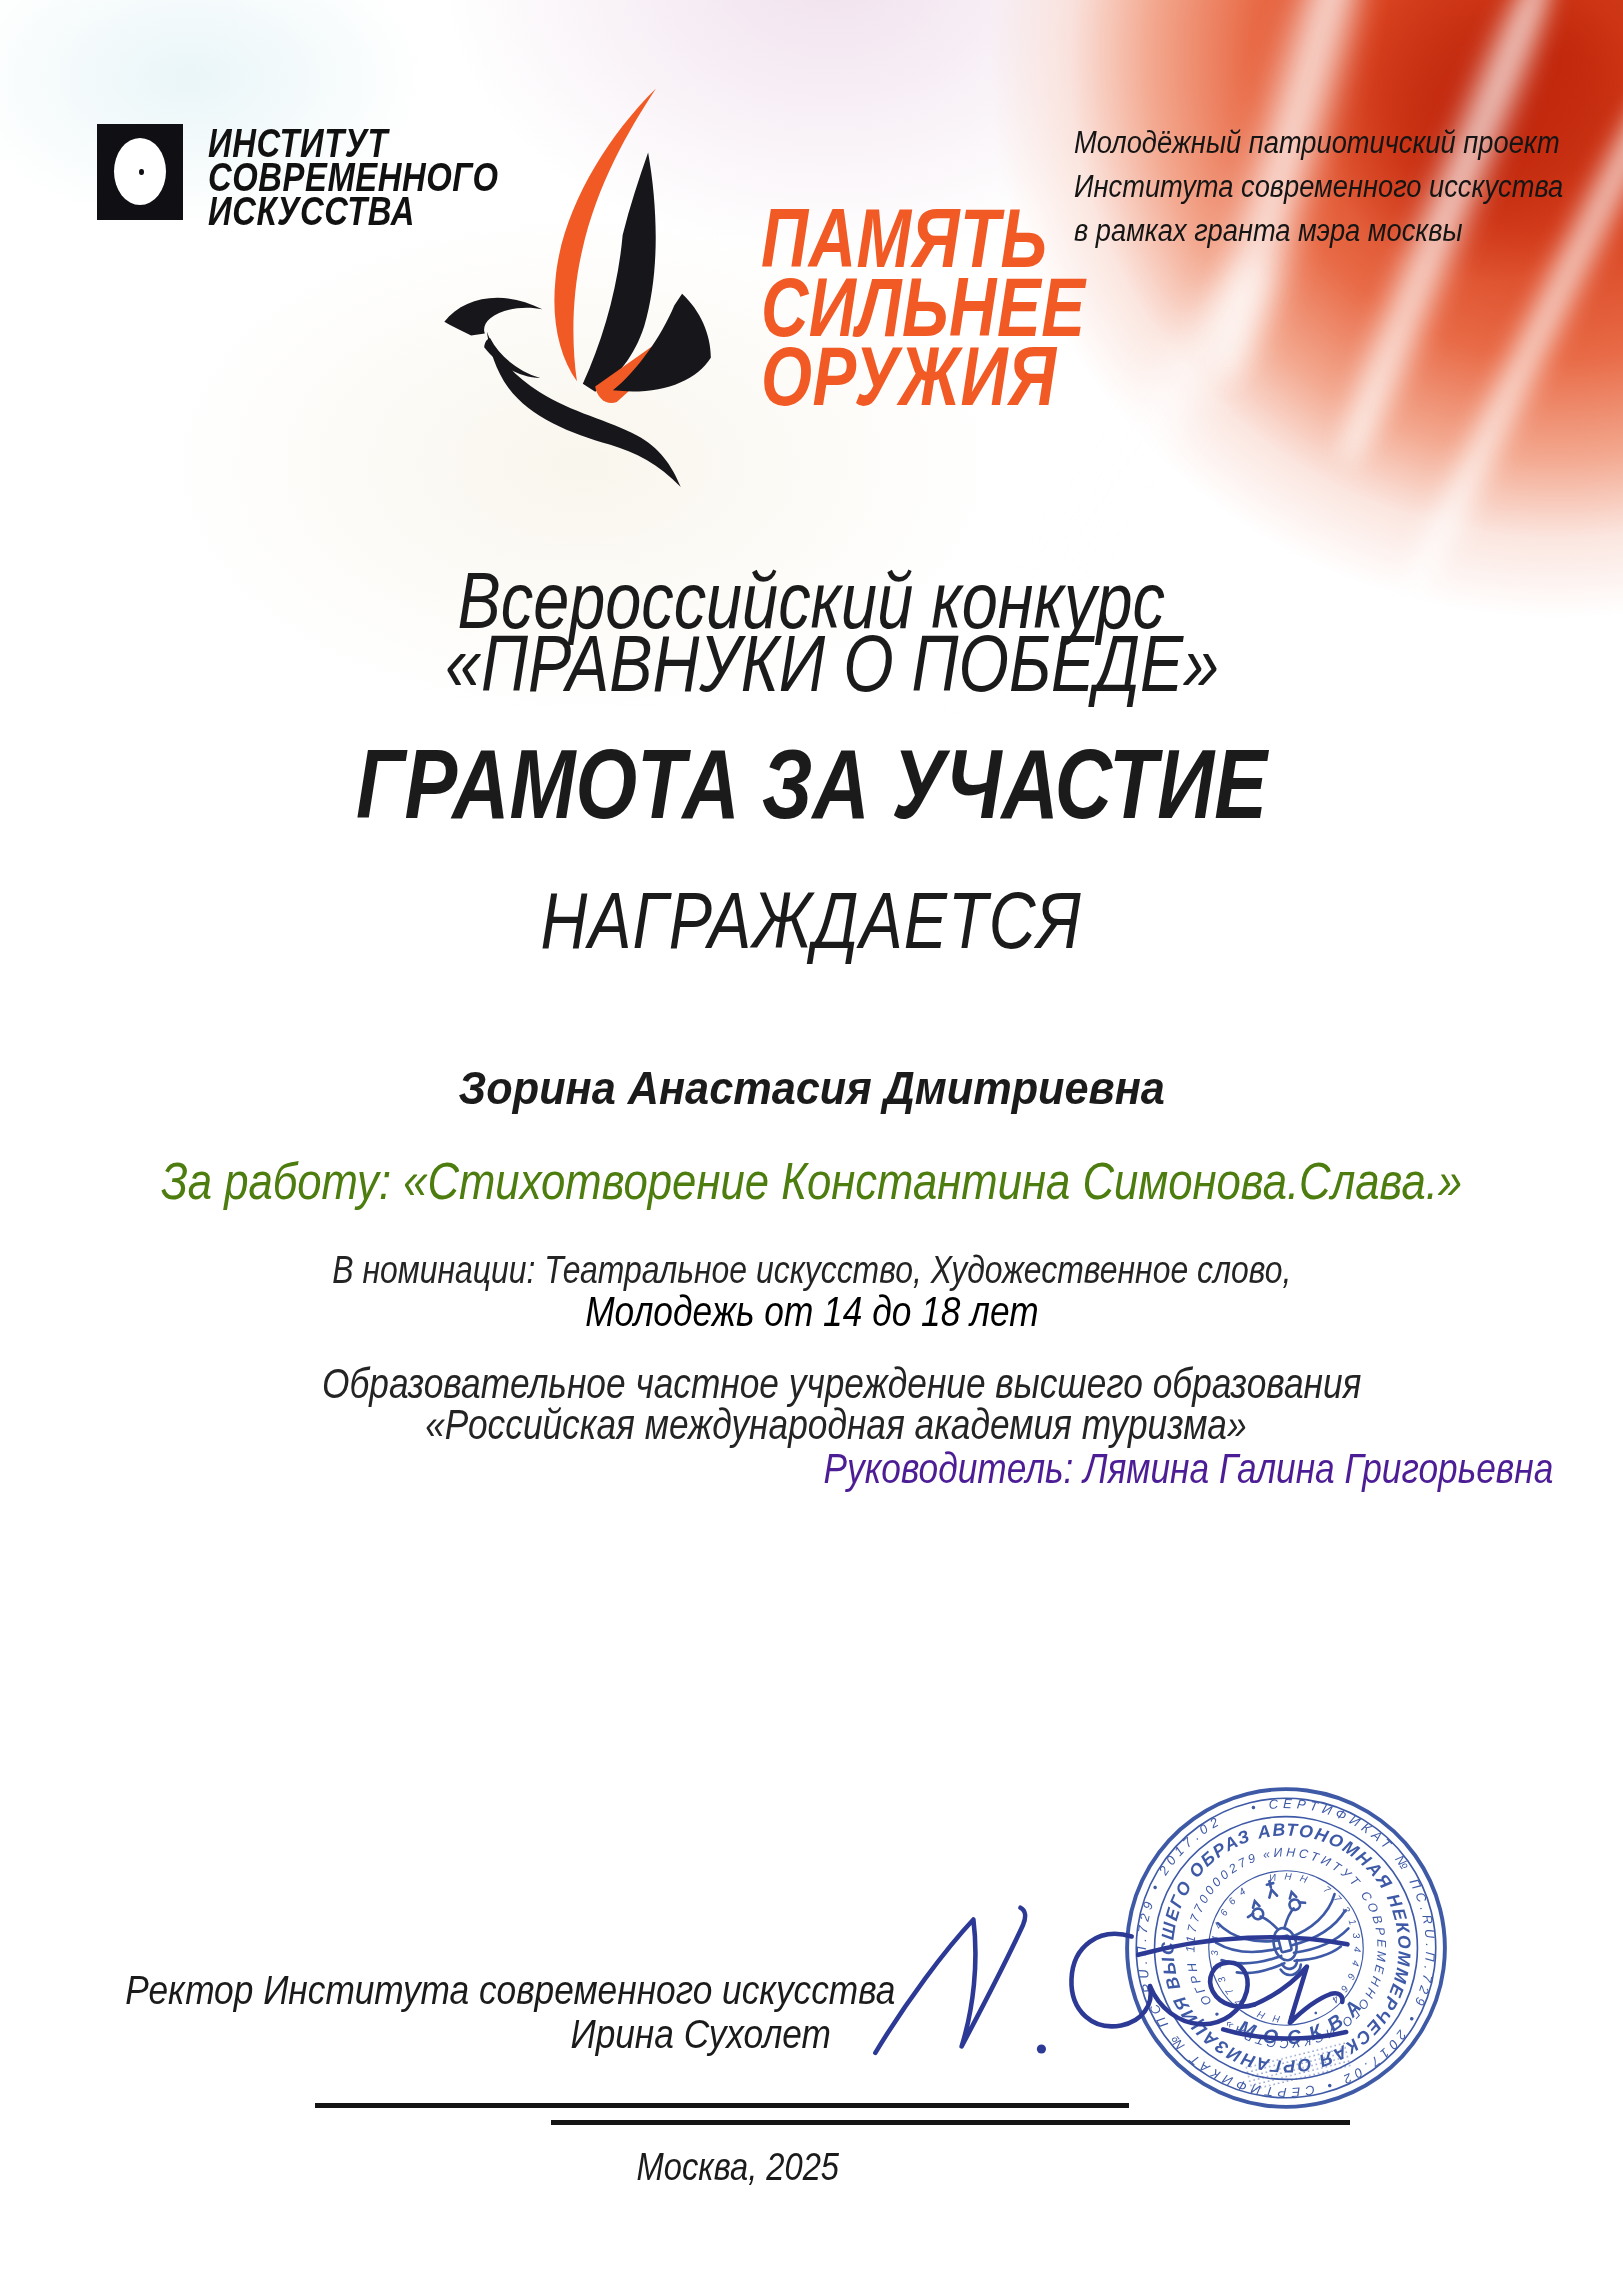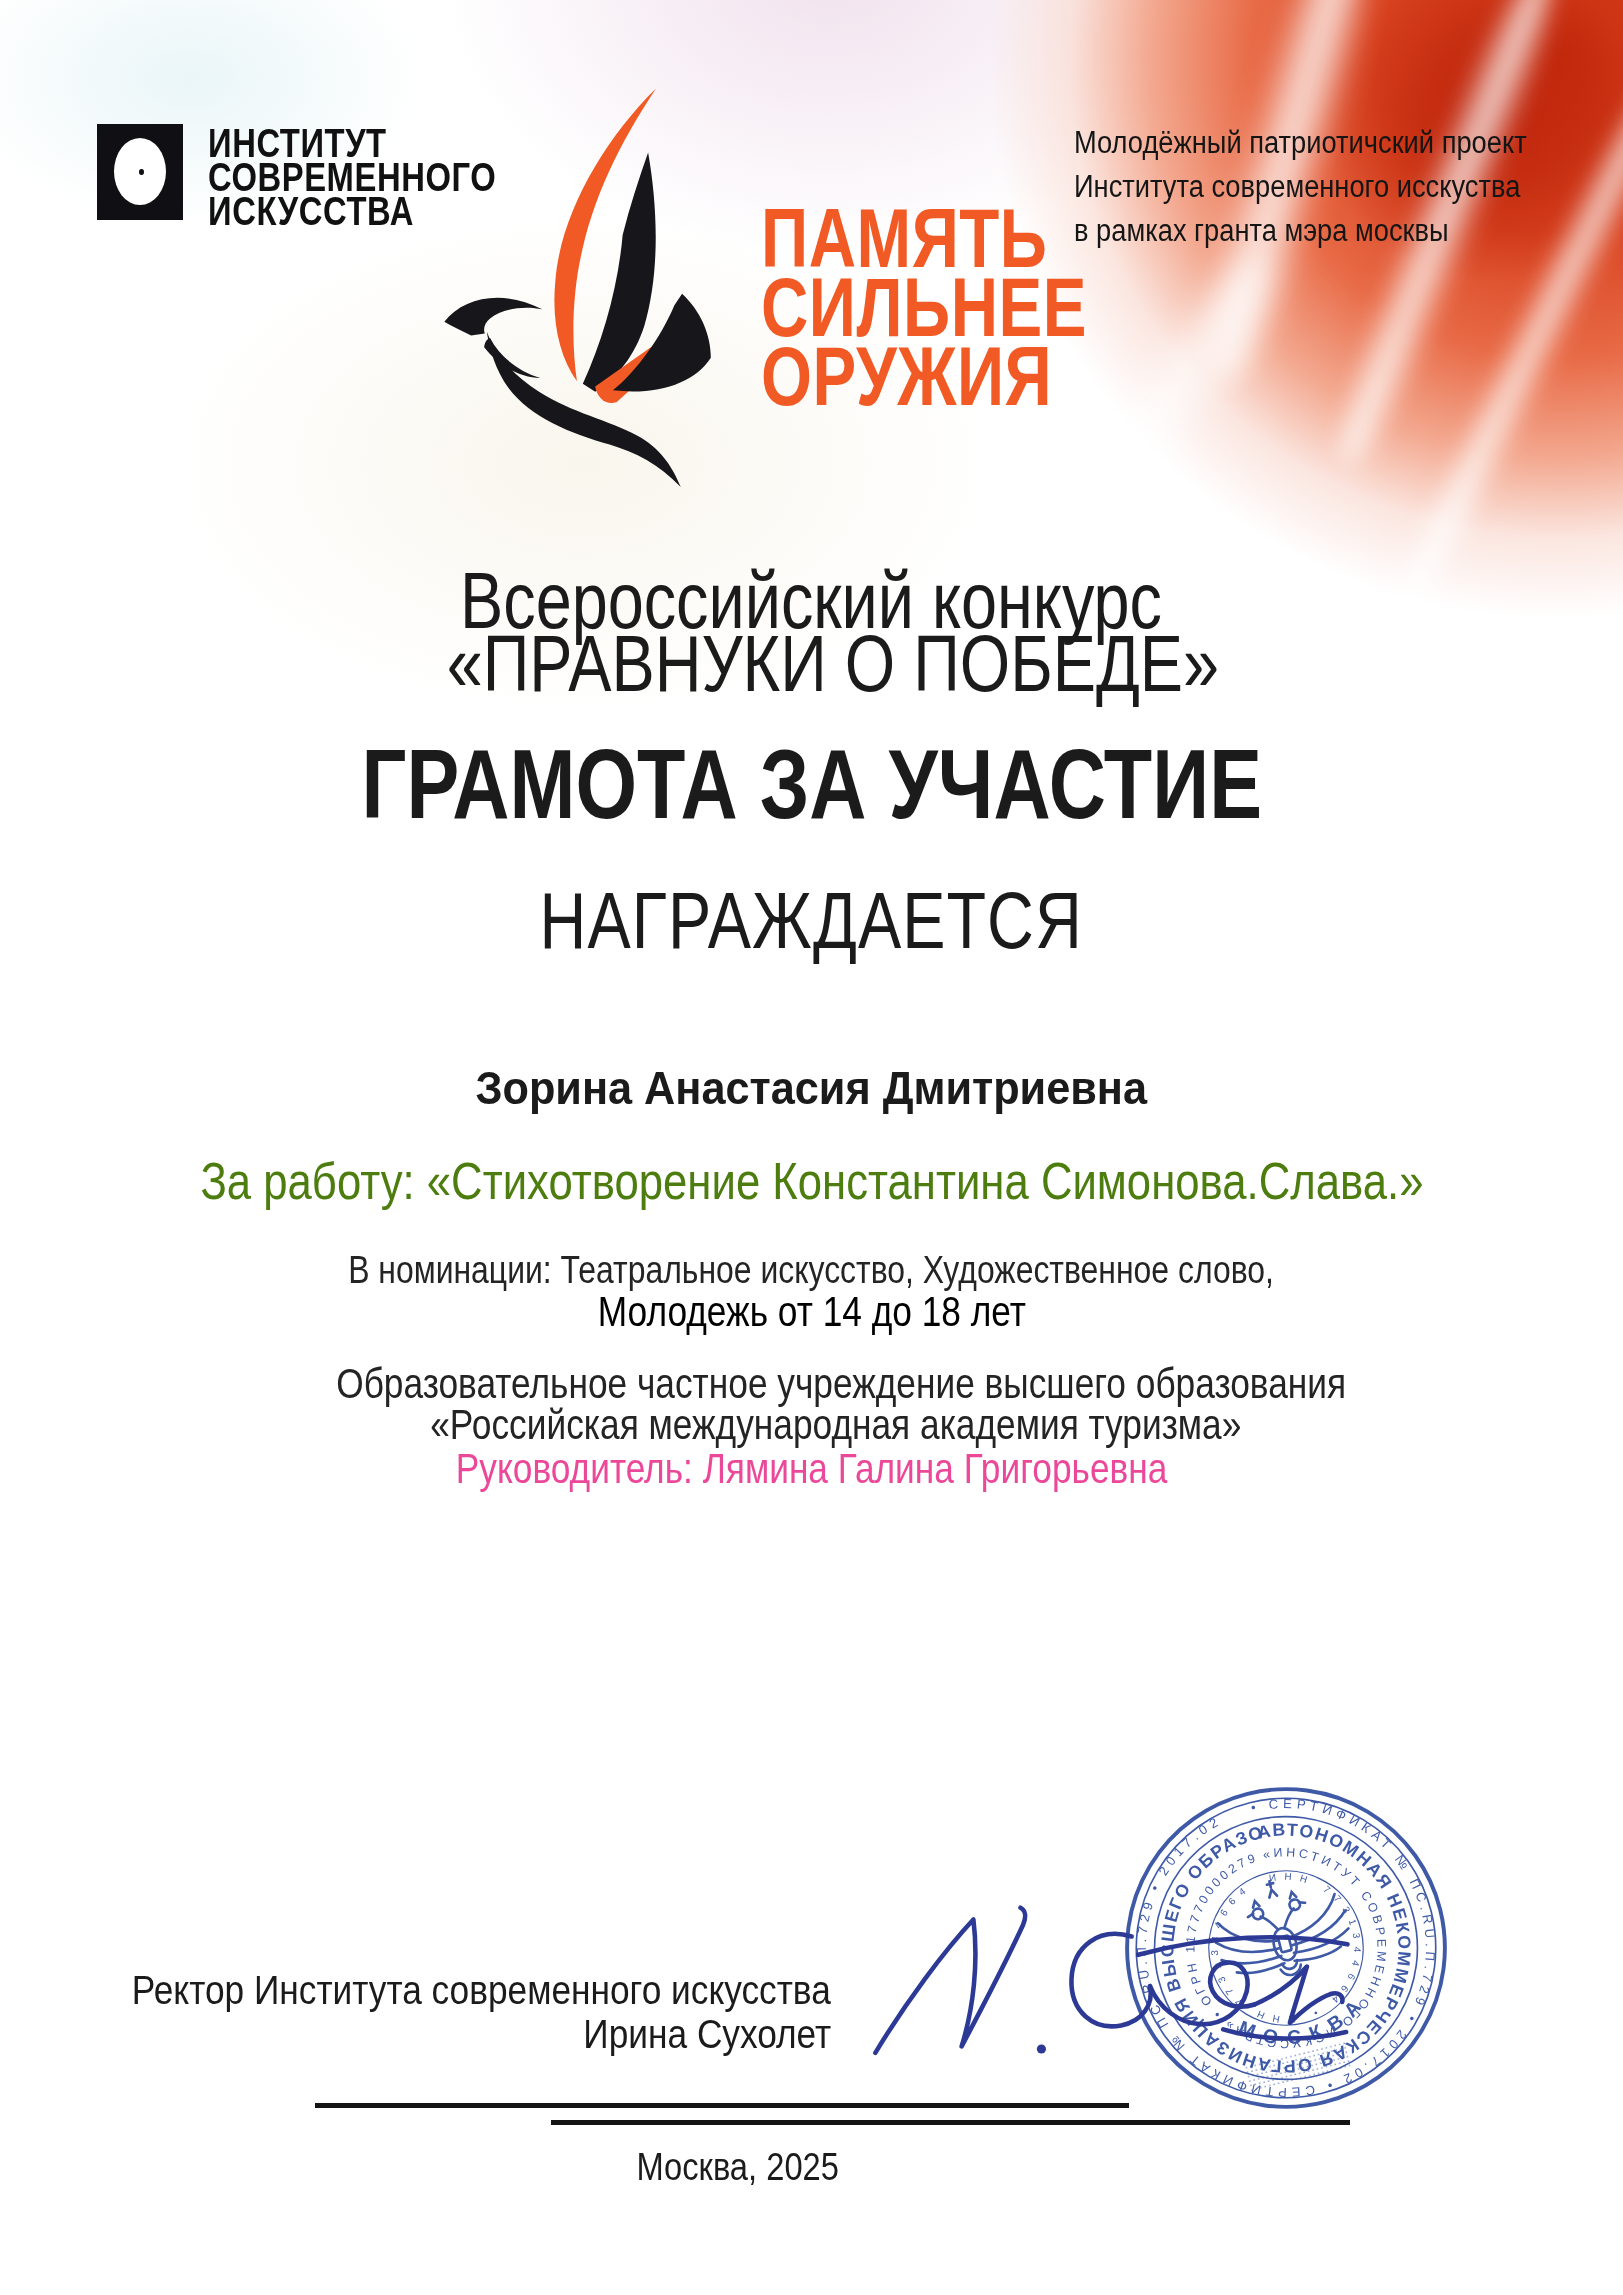--- a/index.html
+++ b/index.html
@@ -1,18 +1,18 @@
 <!DOCTYPE html>
 <html style="font-size:10.5px"><head>
 <meta charset="utf-8">
 <style>
   html,body{margin:0;padding:0;background:#ffffff;}
   .page{
     position:relative;width:1623px;height:2295px;overflow:hidden;background:#ffffff;
-    font-family:"Liberation Sans","DejaVu Sans",sans-serif;color:#1b1b1b;
+    font-family:"Liberation Sans","DejaVu Sans",sans-serif;color:#1b1b1b;font-style:italic;
   }
   
   .decor{position:absolute;pointer-events:none;}
   .decor-red{
     left:935px;top:-92px;width:798px;height:929px;
     background:
       radial-gradient(85% 72% at 78% 16%, #c52c0e 0%, #d8421f 26%, #e86a46 45%,
         #f3a88f 60%, rgba(249,216,206,.65) 72%, rgba(255,255,255,0) 84%);
   }
   .decor-red2{
@@ -67,21 +67,21 @@
   .t-award > span{transform:scaleX(.8);}
   .t-awarded{top:875px;font-size:79px;letter-spacing:1.3px;}
   .t-name{top:1061px;font-size:46px;font-weight:700;}
   .t-name > span{transform:scaleX(.94);}
   .t-work{top:1151px;font-size:52px;color:#4d7c0f;}
   .t-work > span,.t-nom > span,.t-inst > span,.t-sup > span{transform:scaleX(.84);}
   .t-nom1{top:1249px;font-size:38px;color:#242424;}
   .t-nom2{top:1288px;font-size:42px;color:#000000;}
   .t-inst1{top:1360px;font-size:42px;color:#242424;padding-left:30px;}
   .t-inst2{top:1401px;font-size:42px;color:#242424;padding-left:24px;}
-  .t-sup{top:1445px;font-size:42px;color:#ec4899;}
+  .t-sup{top:1445px;font-size:42px;color:#4c1d95;text-align:right;}
 
   
   .signer-block{
     position:absolute;left:0;top:1968px;width:831px;text-align:right;
     font-size:41px;line-height:44px;color:#1b1b1b;white-space:nowrap;
   }
   .signer-block .sq{display:inline-block;transform:scaleX(.86);transform-origin:right top;}
   .sig-line{position:absolute;height:5.2px;background:#141414;}
   .sig-line1{left:315px;top:2103px;width:814px;}
   .sig-line2{left:551px;top:2120px;width:799px;}

